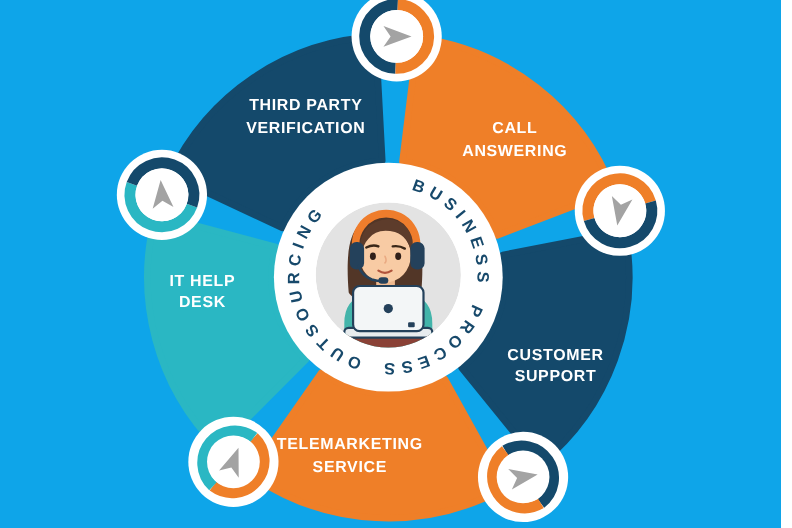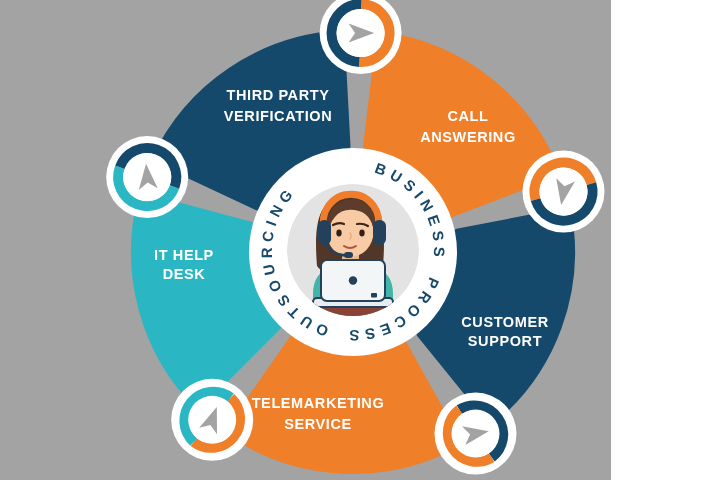--- a/index.html
+++ b/index.html
@@ -1,16 +1,16 @@
 <!DOCTYPE html>
 <html><head>
 <meta charset="utf-8">
 <style>
   html,body{margin:0;padding:0;background:#ffffff;}
-  .canvas{position:relative;width:611px;height:480px;background:#a3a3a3;overflow:hidden;
+  .canvas{position:relative;width:710px;height:480px;background:#0ea5e9;overflow:hidden;
           font-family:"Liberation Sans", sans-serif;}
   .seg-label{font-family:"Liberation Sans", sans-serif;font-weight:700;font-size:14.5px;
              letter-spacing:.6px;text-anchor:middle;}
   .ring-text{font-family:"Liberation Sans", sans-serif;font-weight:700;font-size:15px;
              letter-spacing:5px;word-spacing:6px;}
   .petal{stroke-width:6;stroke-linejoin:round;}
   .ring-arc{fill:none;stroke-width:10;}
   .hair{fill:#523627;} .bangs{fill:#5d3c2b;} .skin{fill:#f8cba4;} .skin-sh{fill:#efb98f;}
   .shirt{fill:#43b4aa;} .navyline{fill:#24415b;} .lapfill{fill:#f3f6f7;stroke:#24415b;stroke-width:2;}
   .lapbase{fill:#e8ecee;stroke:#24415b;stroke-width:2;} .desk{fill:#8a4136;}

